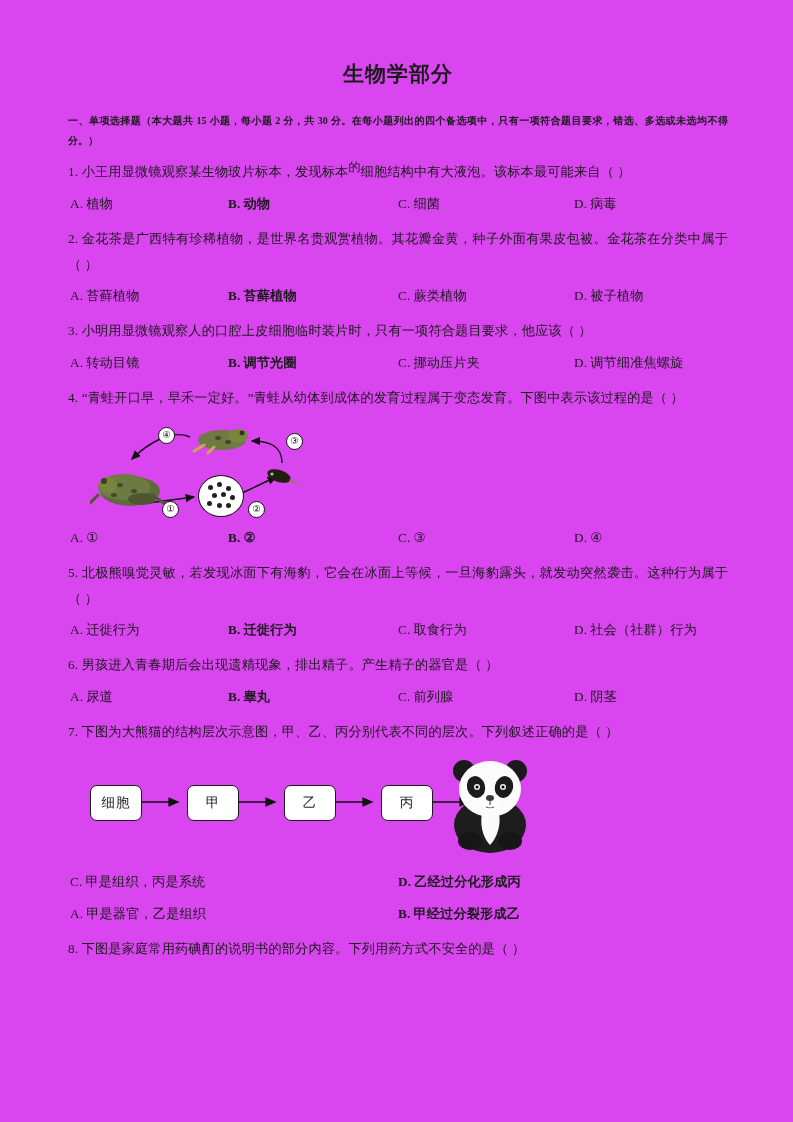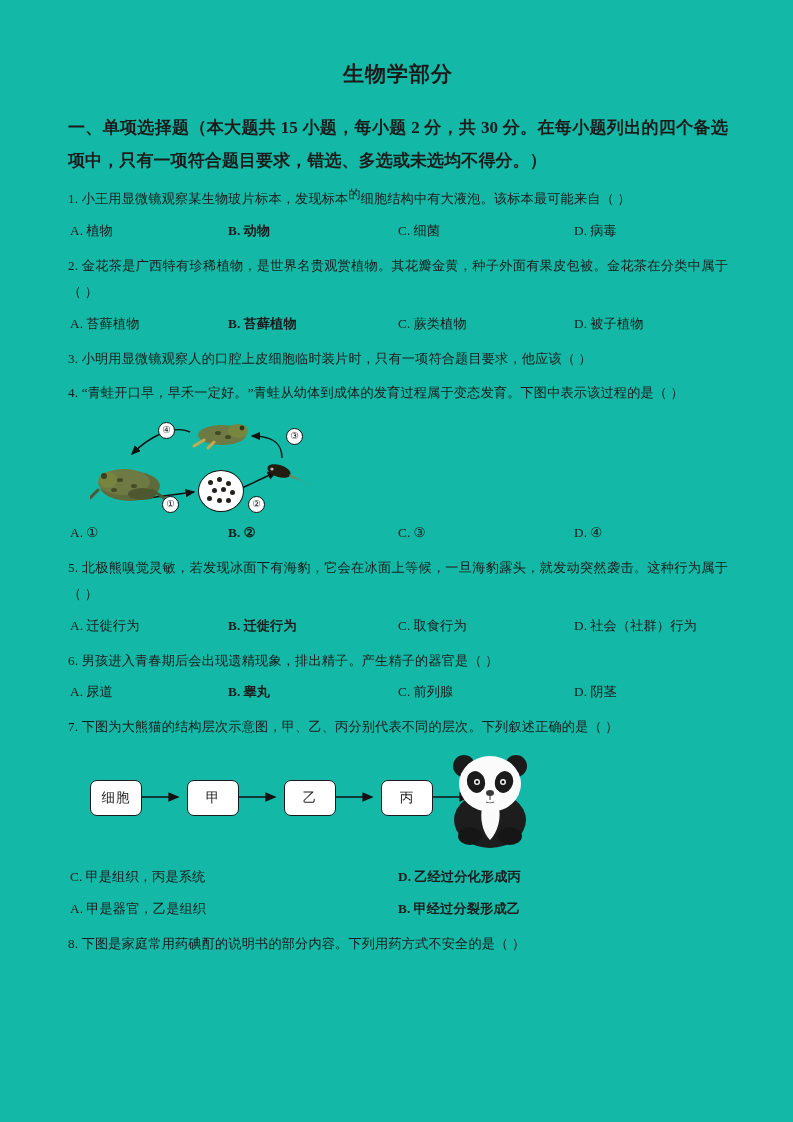--- a/index.html
+++ b/index.html
@@ -8,21 +8,21 @@
     background: #ffffff;
   }
   body {
     font-family: "Liberation Serif", "DejaVu Serif", serif;
     color: #1a1a1a;
   }
   .page {
     position: relative;
     width: 793px;
     height: 1122px;
-    background: #14b8a6;
+    background: #d946ef;
     overflow: hidden;
     box-sizing: border-box;
   }
   .content {
     position: absolute;
     left: 68px;
     top: 0;
     width: 660px;
   }
 
@@ -31,21 +31,21 @@
     text-align: center;
     font-size: 21px;
     font-weight: bold;
     letter-spacing: 1px;
     margin: 62px 0 0 0;
     line-height: 1.2;
   }
 
   
   .section-head {
-    font-size: 17px;
+    font-size: 10px;
     font-weight: bold;
     line-height: 1.95;
     margin-top: 24px;
     text-align: justify;
     letter-spacing: 0.1px;
   }
 
   
   .q {
     font-size: 13.2px;
@@ -214,20 +214,26 @@
     <div class="opts">
       <span class="opt c0"><span class="opt-key">A.</span><span>苔藓植物</span></span>
       <span class="opt c1"><span class="opt-key">B.</span><span>苔藓植物</span></span>
       <span class="opt c2"><span class="opt-key">C.</span><span>蕨类植物</span></span>
       <span class="opt c3"><span class="opt-key">D.</span><span>被子植物</span></span>
     </div>
 
     <div class="q">
       <span>3.</span>
       <span>小明用显微镜观察人的口腔上皮细胞临时装片时，只有一项符合题目要求，他应该（    ）</span>
+    </div>
+    <div class="opts">
+      <span class="opt c0"><span class="opt-key">A.</span><span>转动目镜</span></span>
+      <span class="opt c1"><span class="opt-key">B.</span><span>调节光圈</span></span>
+      <span class="opt c2"><span class="opt-key">C.</span><span>挪动压片夹</span></span>
+      <span class="opt c3"><span class="opt-key">D.</span><span>调节细准焦螺旋</span></span>
     </div>
 
     <div class="q">
       <span>4.</span>
       <span>“青蛙开口早，早禾一定好。”青蛙从幼体到成体的发育过程属于变态发育。下图中表示该过程的是（    ）</span>
     </div>
 
     <div class="fig-frog">
       <svg class="arrows" viewBox="0 0 270 100">
         <defs>

